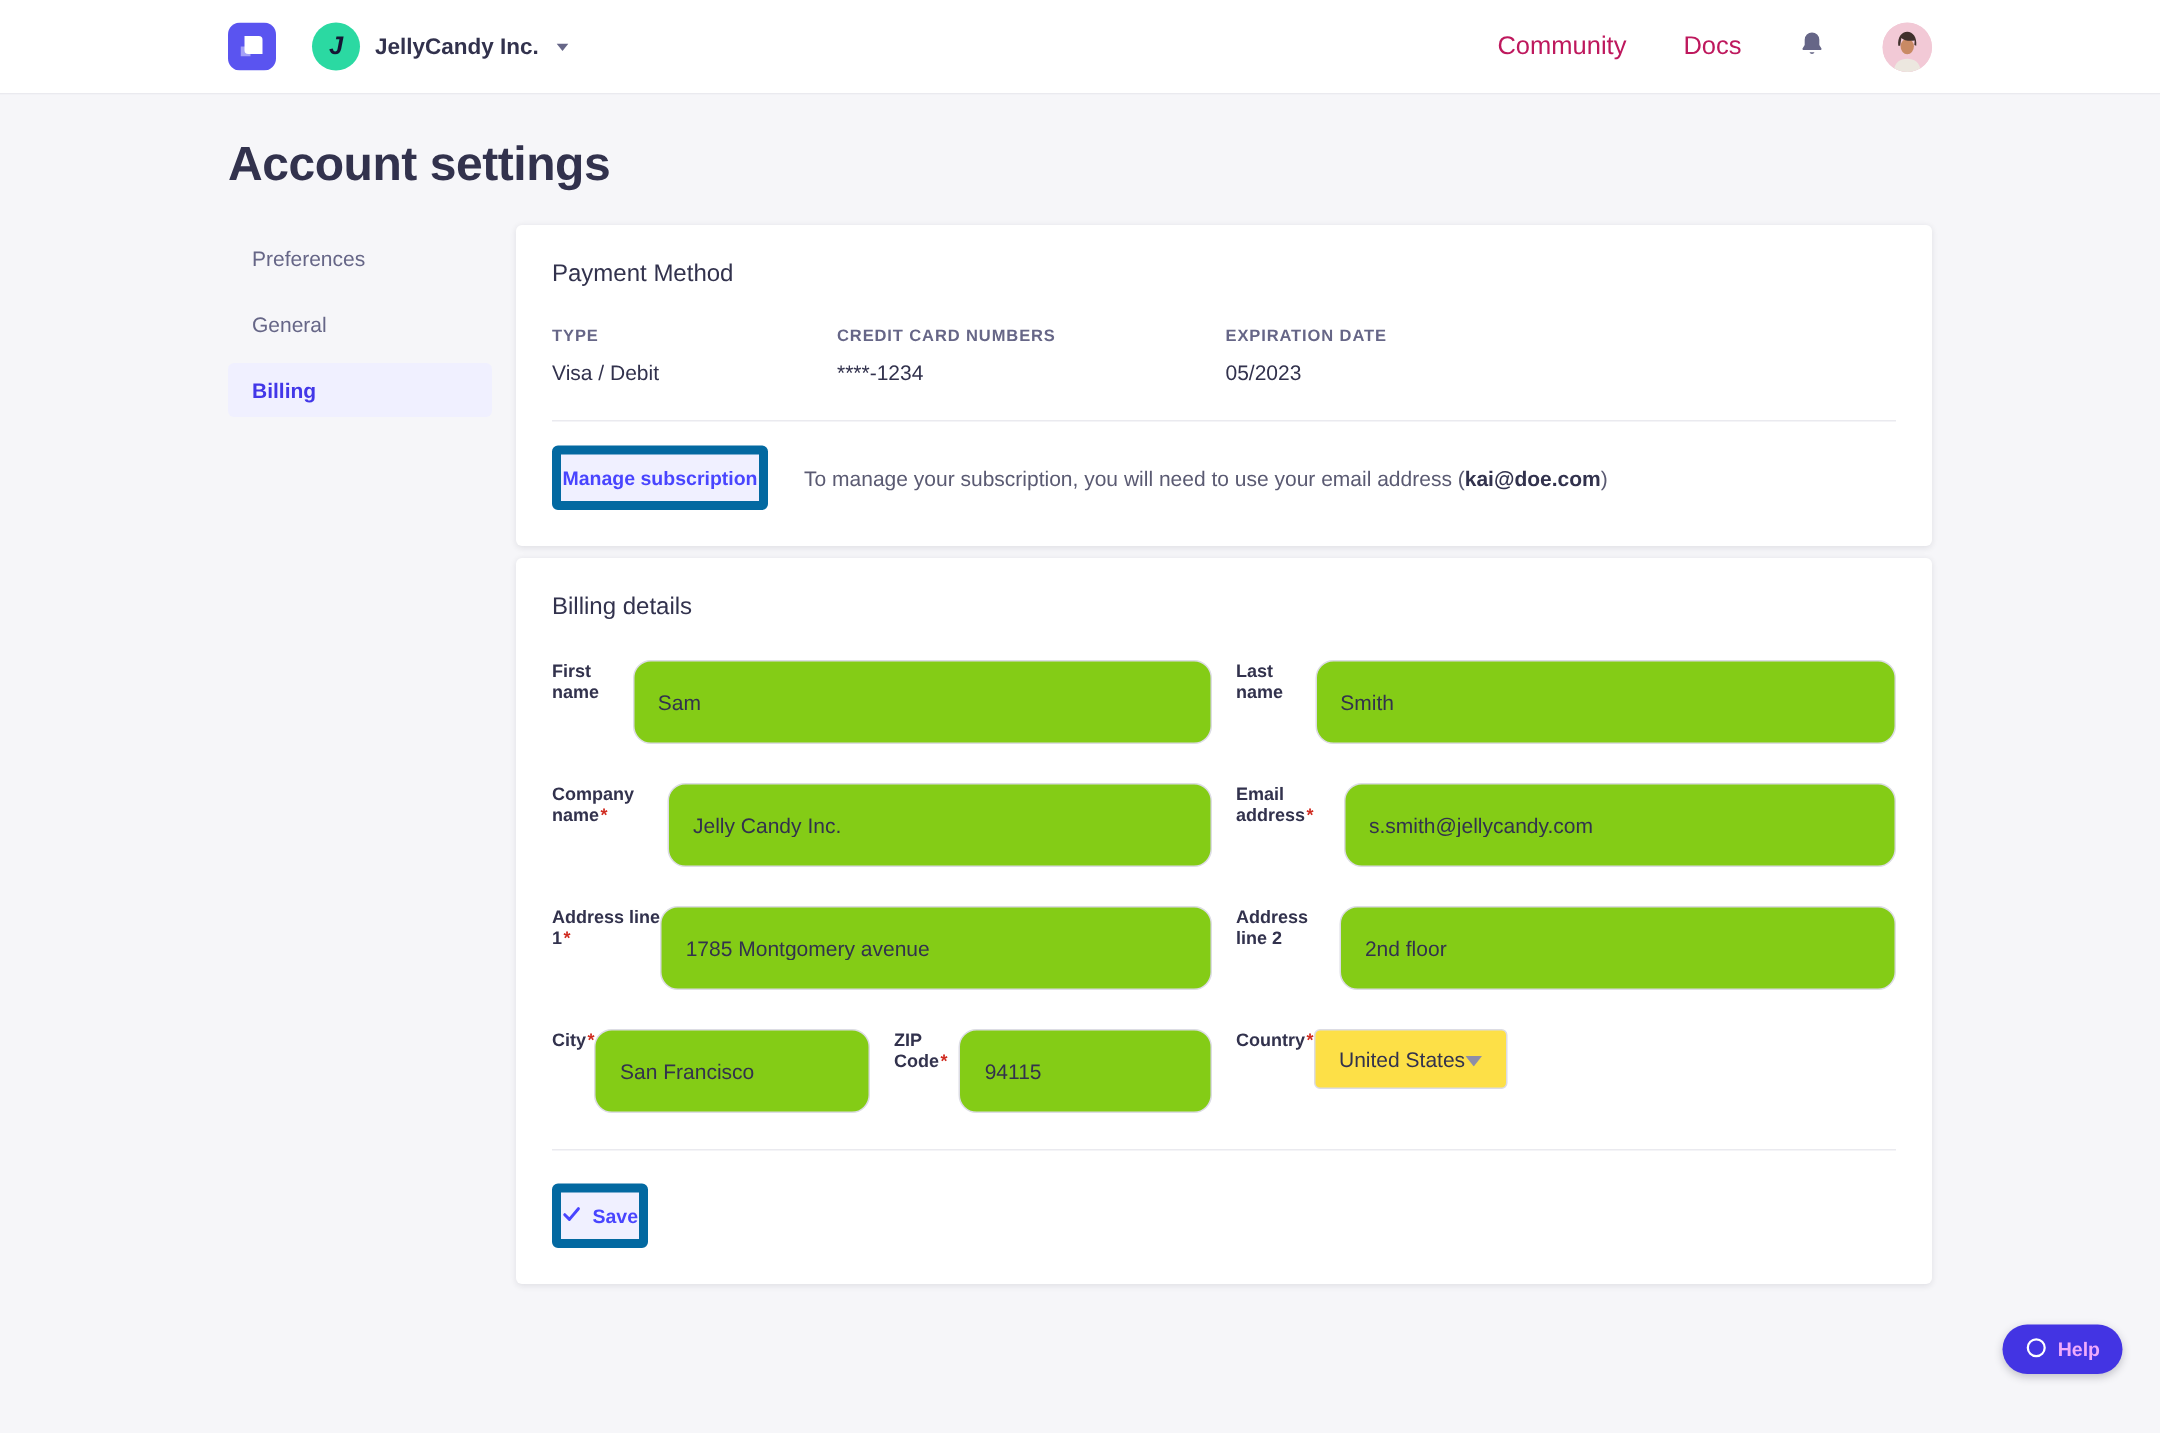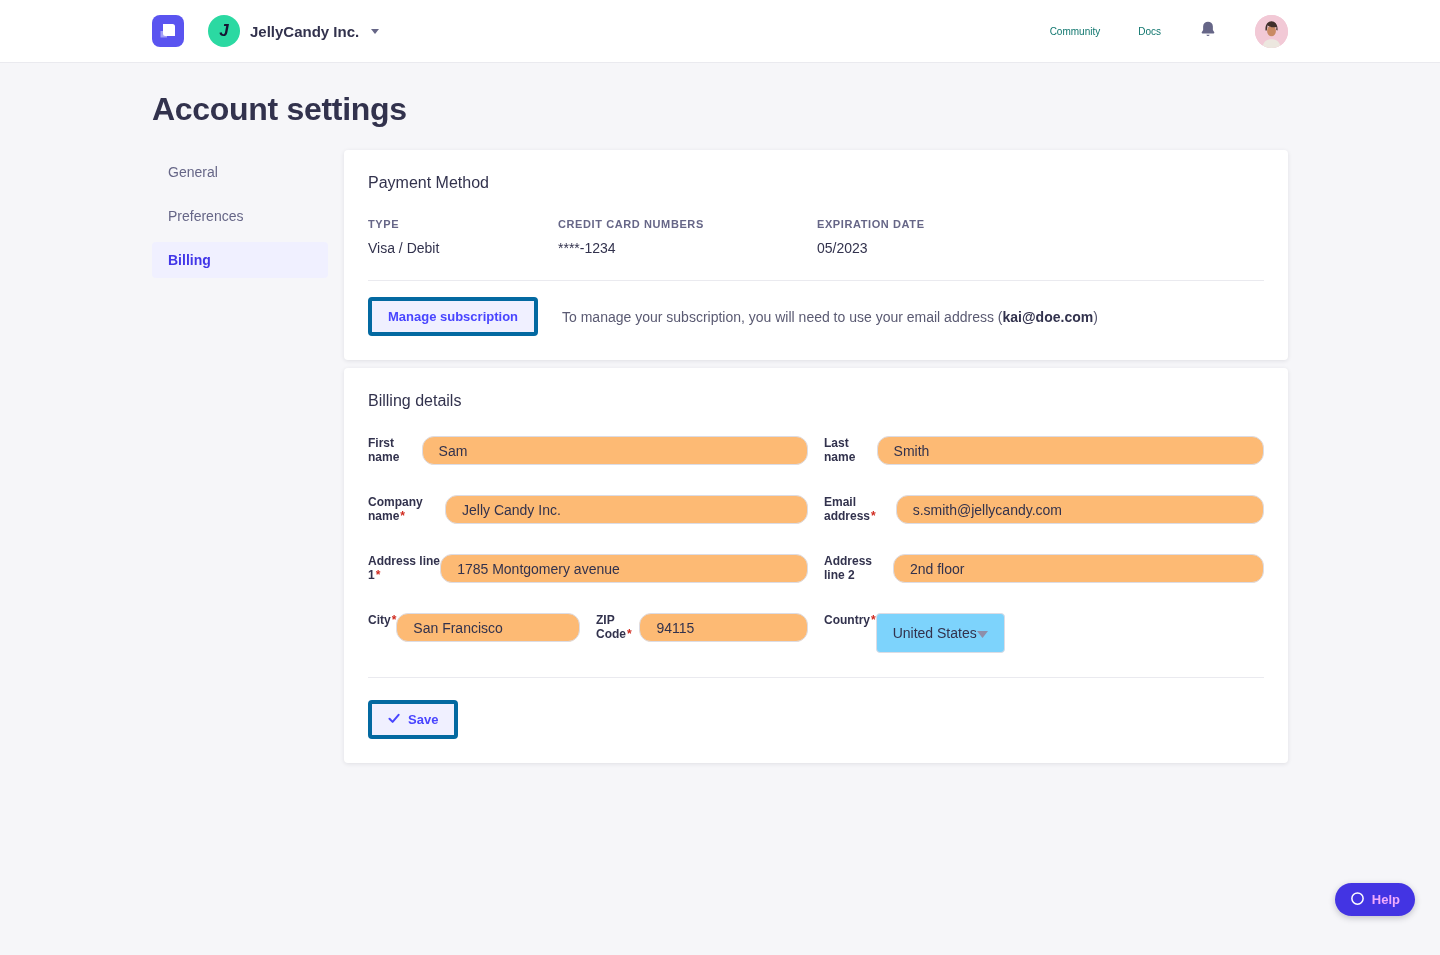--- a/index.html
+++ b/index.html
@@ -19,21 +19,21 @@
   .app-logo { width: 32px; height: 32px; border-radius: 8px; display: block; cursor: pointer; border: none; background: transparent; padding: 0; }
   .org-switcher { display: flex; align-items: center; gap: 10px; cursor: pointer; }
   .org-avatar {
     width: 32px; height: 32px; border-radius: 50%; background: #2bd9a2;
     display: flex; align-items: center; justify-content: center;
     color: #161634; font-weight: 700; font-style: italic; font-size: 17px;
   }
   .org-name { font-size: 15px; font-weight: 700; color: #32324d; }
   .org-caret { margin-left: 2px; display: inline-flex; }
   .topbar-right { display: flex; align-items: center; gap: 38px; }
-  .nav-link { font-size: 10px; color: #0f766e; text-decoration: none; cursor: pointer; }
+  .nav-link { font-size: 17px; color: #be185d; text-decoration: none; cursor: pointer; }
   .bell-btn { background: none; border: none; cursor: pointer; display: flex; align-items: center; padding: 0; }
   .user-avatar { width: 33px; height: 33px; border-radius: 50%; overflow: hidden; cursor: pointer; border: none; padding: 0; background: #f2c9d6; display: block; }
 
   
   .page { padding: 28px 152px 60px; }
   .page-title { font-size: 32px; font-weight: 700; color: #32324d; letter-spacing: -0.3px; }
   .layout { display: flex; margin-top: 22px; align-items: flex-start; }
   .side-nav { width: 176px; flex-shrink: 0; display: flex; flex-direction: column; gap: 8px; padding-top: 4px; }
   .side-item {
     height: 36px; display: flex; align-items: center; padding: 0 16px;
@@ -52,41 +52,41 @@
   .card-title { font-size: 16px; font-weight: 400; color: #32324d; }
 
   
   .pm-grid { display: grid; grid-template-columns: 190px 259px 1fr; margin-top: 26px; }
   .pm-label { font-size: 11px; font-weight: 700; letter-spacing: 0.6px; color: #666687; text-transform: uppercase; }
   .pm-value { font-size: 14px; color: #32324d; margin-top: 10px; }
   .divider { border: none; border-top: 1px solid #eaeaef; margin: 24px 0 0; }
   .pm-footer { display: flex; align-items: center; margin-top: 16px; }
   .btn-soft {
     display: inline-flex; align-items: center; gap: 8px;
-    background: #f0f0ff; border: 4px solid #0369a1; border-radius: 4px;
+    background: #f0f0ff; border: 6px solid #0369a1; border-radius: 4px;
     color: #4945ff; font-size: 13px; font-weight: 700;
-    padding: 8px 16px; cursor: pointer; font-family: inherit;
+    padding: 8px 1px; cursor: pointer; font-family: inherit;
   }
   .pm-note { font-size: 14px; color: #5a5a72; margin-left: 24px; }
   .pm-note b { color: #32324d; font-weight: 700; }
 
   
   .form-grid { display: grid; grid-template-columns: 1fr 1fr; column-gap: 16px; row-gap: 26px; margin-top: 26px; }
   .form-grid-3 { display: grid; grid-template-columns: 212px 212px 1fr; column-gap: 16px; margin-top: 26px; }
   .field { display: flex; flex-direction: row; }
   .field-label { font-size: 12px; font-weight: 700; color: #32324d; margin-bottom: 5px; }
   .req { color: #d02b20; margin-left: 1px; }
   .text-input {
-    height: 29px; border: 1px solid #dcdce4; border-radius: 12px;
-    padding: 0 16px; font-size: 14px; color: #32324d; background: #fdba74;
+    height: 56px; border: 1px solid #dcdce4; border-radius: 12px;
+    padding: 0 16px; font-size: 14px; color: #32324d; background: #84cc16;
     font-family: inherit; width: 100%; outline: none;
   }
   .select-box {
     height: 40px; border: 1px solid #dcdce4; border-radius: 4px;
-    padding: 16px 16px; font-size: 14px; color: #32324d; background: #7dd3fc;
+    padding: 16px 16px; font-size: 14px; color: #32324d; background: #fde047;
     display: flex; align-items: center; justify-content: flex-end; cursor: pointer;
   }
   .bd-footer { margin-top: 22px; }
 
   
   .help-fab {
     position: fixed; right: 25px; bottom: 39px;
     background: #4334e3; color: #f0abfc; border: none; cursor: pointer;
     border-radius: 18px; height: 33px; padding: 0 15px;
     display: flex; align-items: center; gap: 7px;
@@ -140,22 +140,22 @@
       </span>
     </button>
   </div>
 </header>
 
 <main class="page">
   <h1 class="page-title">Account settings</h1>
 
   <div class="layout">
     <nav class="side-nav">
+      <div class="side-item">Preferences</div>
       <div class="side-item">General</div>
-      <div class="side-item">Preferences</div>
       <div class="side-item active">Billing</div>
     </nav>
 
     <div class="content">
 
       <section class="card">
         <h2 class="card-title">Payment Method</h2>
         <div class="pm-grid">
           <div>
             <div class="pm-label">TYPE</div>

